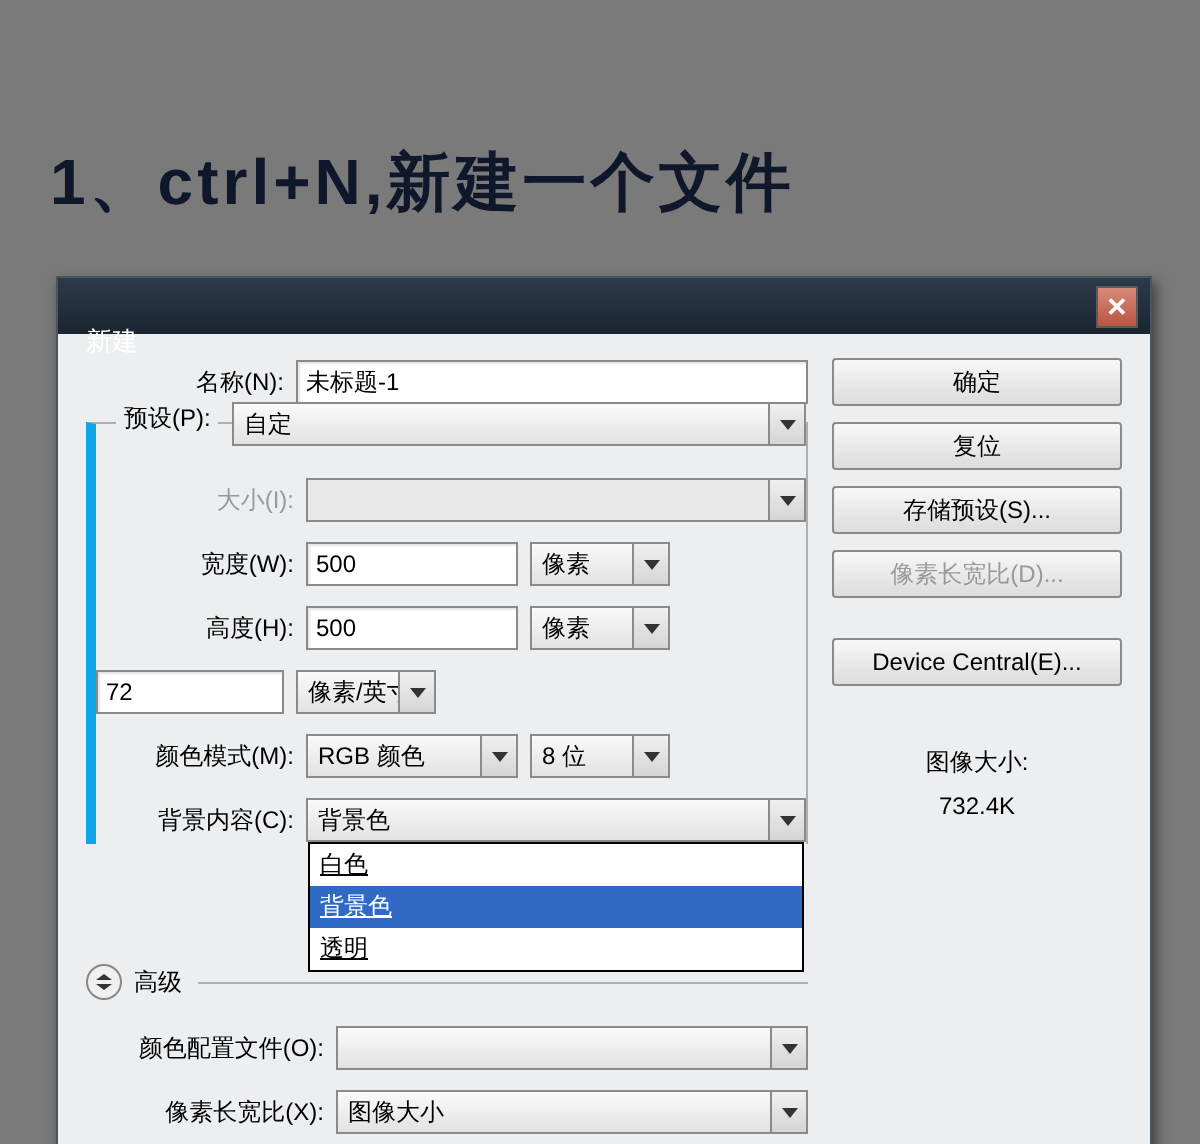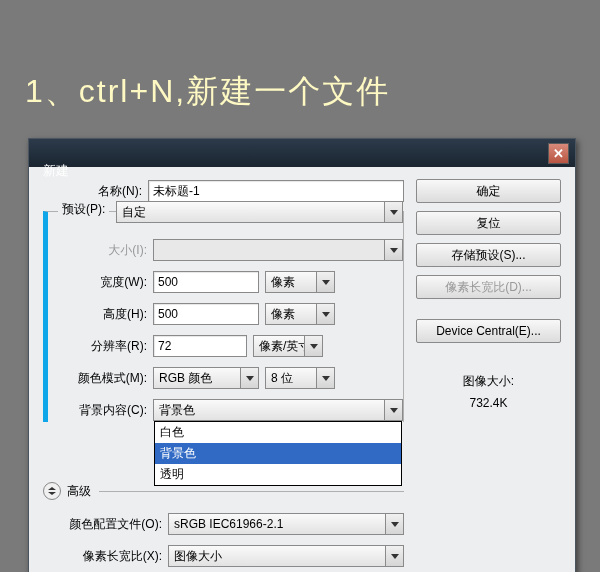--- a/index.html
+++ b/index.html
@@ -1,17 +1,17 @@
 <!DOCTYPE html>
 <html><head>
 <meta charset="utf-8">
 <style>
 * { box-sizing: border-box; margin: 0; padding: 0; font-family: "Microsoft YaHei", SimSun, sans-serif; }
 body { background: #7a7a7a; width: 600px; height: 572px; overflow: hidden; }
-.tutorial-text { position: absolute; top: 70px; left: 25px; font-size: 32px; font-weight: 400; color: #fef9c3; letter-spacing: 2px; }
+.tutorial-text { position: absolute; top: 70px; left: 25px; font-size: 32px; font-weight: 700; color: #0f172a; letter-spacing: 2px; }
 .dialog { position: absolute; top: 138px; left: 28px; width: 548px; background: #eceef0; border: 1px solid #4a5560; box-shadow: 2px 3px 6px rgba(0,0,0,0.5); }
 .titlebar { background: linear-gradient(to bottom, #2c3a4a, #1a2530); height: 28px; display: flex; align-items: center; padding: 0 6px; }
 .titlebar-text { color: #fff; font-size: 13px; margin-left: 8px; flex: 1; margin-top: 36px; }
 .close-btn { width: 21px; height: 21px; background: linear-gradient(to bottom, #d98a7a, #b85542); border: 1px solid #5a5a5a; display: flex; align-items: center; justify-content: center; cursor: pointer; }
 .close-x { color: #fff; font-weight: bold; font-size: 13px; }
 .body { padding: 12px 14px 16px 14px; display: flex; }
 .left-col { flex: 1; }
 .right-col { width: 145px; margin-left: 12px; }
 .row { display: flex; align-items: center; margin-bottom: 8px; height: 24px; }
 .lbl { width: 105px; text-align: right; font-size: 12px; color: #000; padding-right: 6px; }
@@ -23,21 +23,21 @@
 .tri-down { width: 0; height: 0; border-left: 4px solid transparent; border-right: 4px solid transparent; border-top: 5px solid #333; }
 .btn { height: 24px; border: 1px solid #8a8a8a; background: linear-gradient(to bottom,#f8f8f8,#dcdcdc); font-size: 12px; display: flex; align-items: center; justify-content: center; margin-bottom: 8px; cursor: pointer; border-radius: 2px; }
 .btn.disabled { color: #999; }
 .info { text-align: center; font-size: 12px; margin-top: 30px; }
 .adv-toggle { width: 18px; height: 18px; border: 1px solid #888; border-radius: 50%; display: flex; align-items: center; justify-content: center; background: #f0f0f0; margin-right: 6px; }
 .chev-up { width: 0; height: 0; border-left: 4px solid transparent; border-right: 4px solid transparent; border-bottom: 3px solid #333; margin-bottom: 1px; }
 .chev-dn { width: 0; height: 0; border-left: 4px solid transparent; border-right: 4px solid transparent; border-top: 3px solid #333; }
 .adv-chev { display: flex; flex-direction: column; gap: 1px; align-items: center; }
 .dropdown-open { position: relative; }
 .dd-list { position: absolute; top: 21px; left: 0; right: 0; background: #fff; border: 1px solid #000; z-index: 10; }
-.dd-item { font-size: 12px; padding: 2px 5px; color: #000; }
+.dd-item { font-size: 12px; padding: 2px 5px; color: #000; text-decoration: underline; }
 .dd-item.sel { background: #316ac5; color: #fff; }
 .adv-line { display: flex; align-items: center; margin: 10px 0 12px 0; }
 .adv-label { font-size: 12px; margin-right: 8px; }
 .adv-rule { flex: 1; border-top: 1px solid #b0b0b0; }
 .preset-fieldset { border-top: 1px solid #b0b0b0; border-left: 5px solid #0ea5e9; border-right: 1px solid #b0b0b0; margin-top: 8px; padding-top: 8px; position: relative; margin-bottom: 0; }
 .preset-leg { position: absolute; top: -11px; left: 10px; background: #eceef0; padding: 0 4px; font-size: 12px; display: flex; align-items: center; }
 </style>
 </head>
 <body>
 
@@ -97,21 +97,20 @@
           <input class="txt-input" style="width: 106px;" value="500">
           <div class="dd" style="width:70px;margin-left:6px">
             <span>像素</span>
             <div class="dd-arrow">
                 <div class="tri-down"></div>
               </div>
           </div>
         </div>
 
         <div class="row">
-          <div class="lbl">分辨率(R):</div>
           <input class="txt-input" style="width: 94px;" value="72">
           <div class="dd" style="width:70px;margin-left:6px">
             <span>像素/英寸</span>
             <div class="dd-arrow">
                 <div class="tri-down"></div>
               </div>
           </div>
         </div>
 
         <div class="row">
@@ -153,21 +152,20 @@
               <div class="chev-dn"></div>
           </div>
         </div>
         <span class="adv-label">高级</span>
         <div class="adv-rule"></div>
       </div>
 
       <div class="row">
         <div class="lbl" style="width:125px">颜色配置文件(O):</div>
         <div class="dd" style="flex:1">
-          <span>sRGB IEC61966-2.1</span>
           <div class="dd-arrow">
               <div class="tri-down"></div>
             </div>
         </div>
       </div>
 
       <div class="row">
         <div class="lbl" style="width:125px">像素长宽比(X):</div>
         <div class="dd" style="flex:1">
           <span>图像大小</span>

